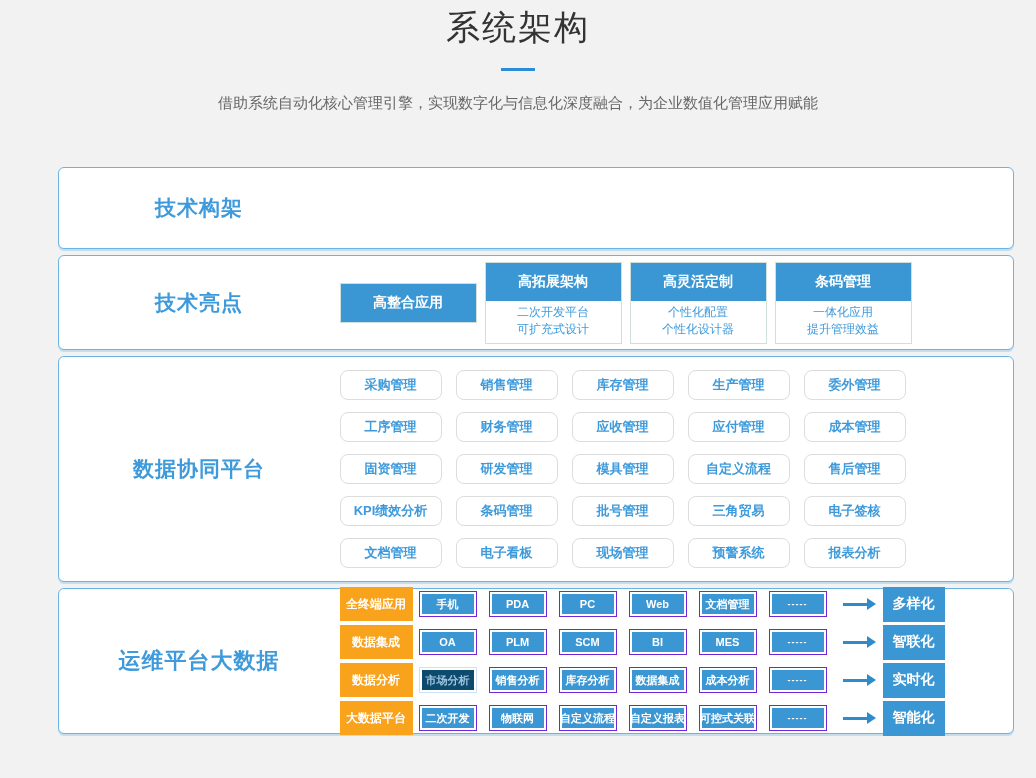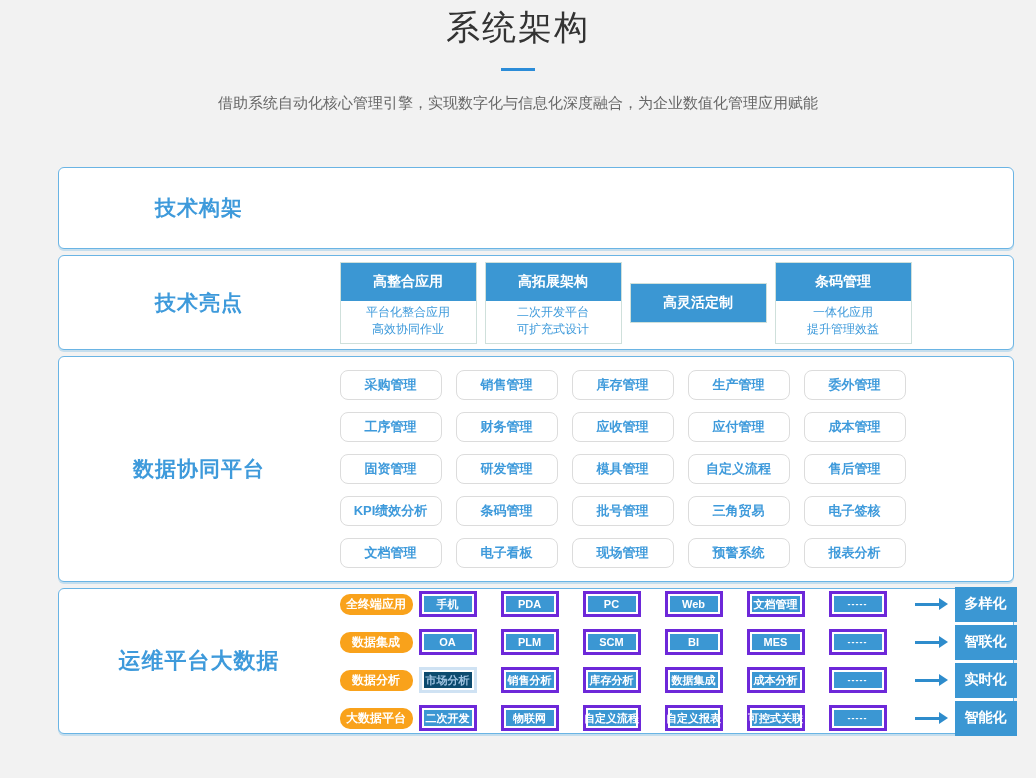--- a/index.html
+++ b/index.html
@@ -65,27 +65,27 @@
     color: #3e9adb; font-size: 13px; font-weight: bold;
     display: flex; align-items: center; justify-content: center;
     white-space: nowrap;
   }
 
   
   .box-bigdata { height: 146px; }
   .bd-rows { display: flex; flex-direction: column; gap: 3px; }
   .bd-row { display: flex; align-items: center; }
   .bd-cat {
-    width: 73px; height: 21px; margin-right: 6px;
+    width: 73px; height: 34px; margin-right: 6px;
     background: #f9a21b; color: #fff; font-size: 12px; font-weight: bold;
-    display: flex; align-items: center; justify-content: center; border-radius: 10px;
+    display: flex; align-items: center; justify-content: center;
   }
   .bd-cell {
-    width: 58px; height: 26px; margin-right: 24px;
-    background: #3b97d3; border: 3px solid #6d28d9;
+    width: 58px; height: 26px; margin-right: 12px;
+    background: #3b97d3; border: 1px solid #6d28d9;
     box-shadow: inset 0 0 0 2px #fff;
     color: #fff; font-size: 11px; font-weight: bold;
     display: flex; align-items: center; justify-content: center;
     white-space: nowrap;
   }
   .bd-cell.muted { background: #0c4a6e; color: #9cc0de; border-color: #cfe2f3; }
   .bd-cell.dots { font-size: 9px; letter-spacing: 1px; }
   .bd-arrow { width: 24px; height: 3px; background: #2e8ccc; position: relative; margin: 0 16px 0 4px; }
   .bd-arrow::after {
     content: ""; position: absolute; left: 100%; top: 50%; transform: translateY(-50%);
@@ -111,34 +111,34 @@
 
     <section class="box box-stack">
       <div class="box-label">技术构架</div>
     </section>
 
     <section class="box box-highlights">
       <div class="box-label">技术亮点</div>
       <div class="box-content" id="highlights-content">
           <div class="card">
             <div class="card-header">高整合应用</div>
-            <div class="card-body">
-              <div class="card-line">平台化整合应用</div>
-              <div class="card-line">高效协同作业</div>
-            </div>
           </div>
           <div class="card">
             <div class="card-header">高拓展架构</div>
             <div class="card-body">
               <div class="card-line">二次开发平台</div>
               <div class="card-line">可扩充式设计</div>
             </div>
           </div>
           <div class="card">
             <div class="card-header">高灵活定制</div>
+            <div class="card-body">
+              <div class="card-line">个性化配置</div>
+              <div class="card-line">个性化设计器</div>
+            </div>
           </div>
           <div class="card">
             <div class="card-header">条码管理</div>
             <div class="card-body">
               <div class="card-line">一体化应用</div>
               <div class="card-line">提升管理效益</div>
             </div>
           </div>
         </div>
     </section>

